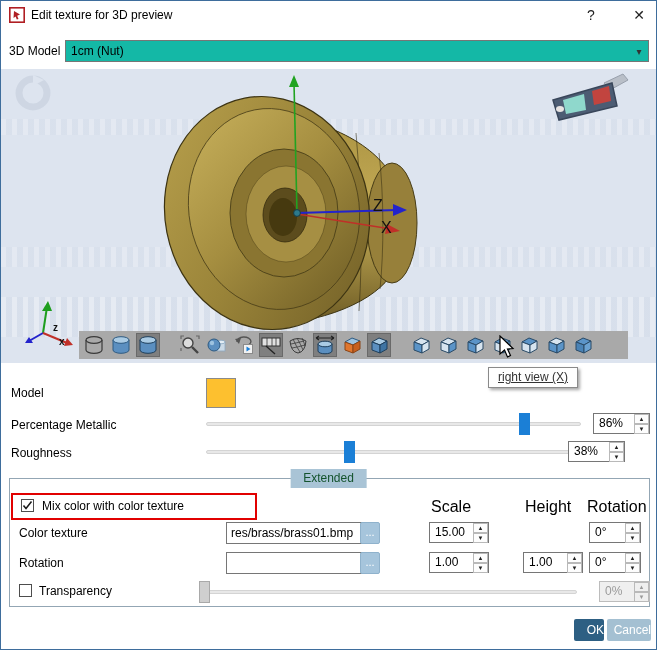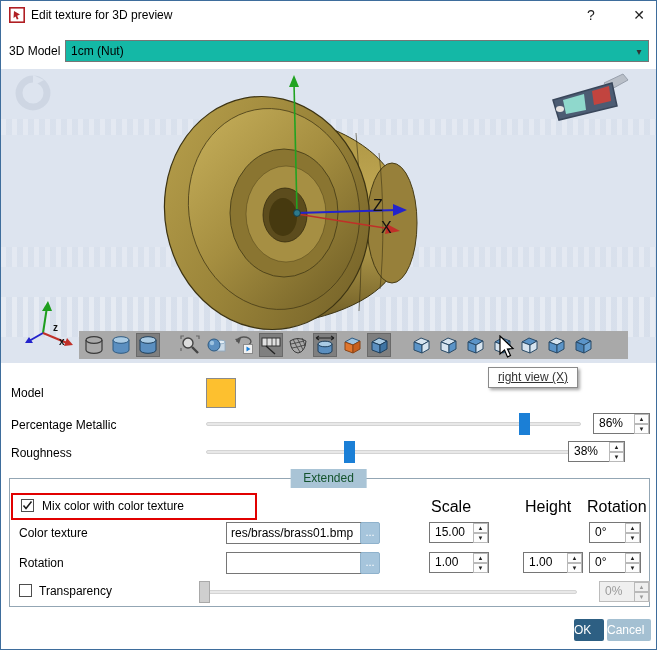--- a/index.html
+++ b/index.html
@@ -48,21 +48,21 @@
   .clear-x{position:absolute;right:4px;top:4px;font-size:11px;color:#555;line-height:12px;}
   .browse{width:20px;height:22px;background:#a6c5dc;border:1px solid #8fb2cc;color:#fff;font-size:11px;text-align:center;line-height:18px;box-sizing:border-box;border-radius:2px;}
   
   .group{left:8px;top:477px;width:641px;height:129px;border:1px solid #93a6b4;box-sizing:border-box;}
   .ext-tab{left:50%;transform:translateX(-50%);top:468px;background:#a9c4d6;color:#14532d;padding:2px 13px 3px;font-size:12px;z-index:5;}
   .redbox{left:10px;top:492px;width:246px;height:27px;border:2px solid #e10000;box-sizing:border-box;z-index:6;}
   
   .cb{width:13px;height:13px;border:1px solid #4d4d4d;background:#fff;box-sizing:border-box;}
   .cb svg{display:block;margin:-1px 0 0 -1px;}
   
-  .btn{height:22px;color:#fff;font-size:12px;text-align:left;line-height:22px;border-radius:2px;}
+  .btn{height:22px;color:#fff;font-size:12px;text-align:right;line-height:22px;border-radius:2px;}
   .btn-ok{background:#2d5f83;}
   .btn-cancel{background:#a4c0d2;}
   .colhead{font-size:16px;color:#000;}
 </style>
 </head>
 <body>
 
 <div id="win">
 
   <div class="abs titlebar">

